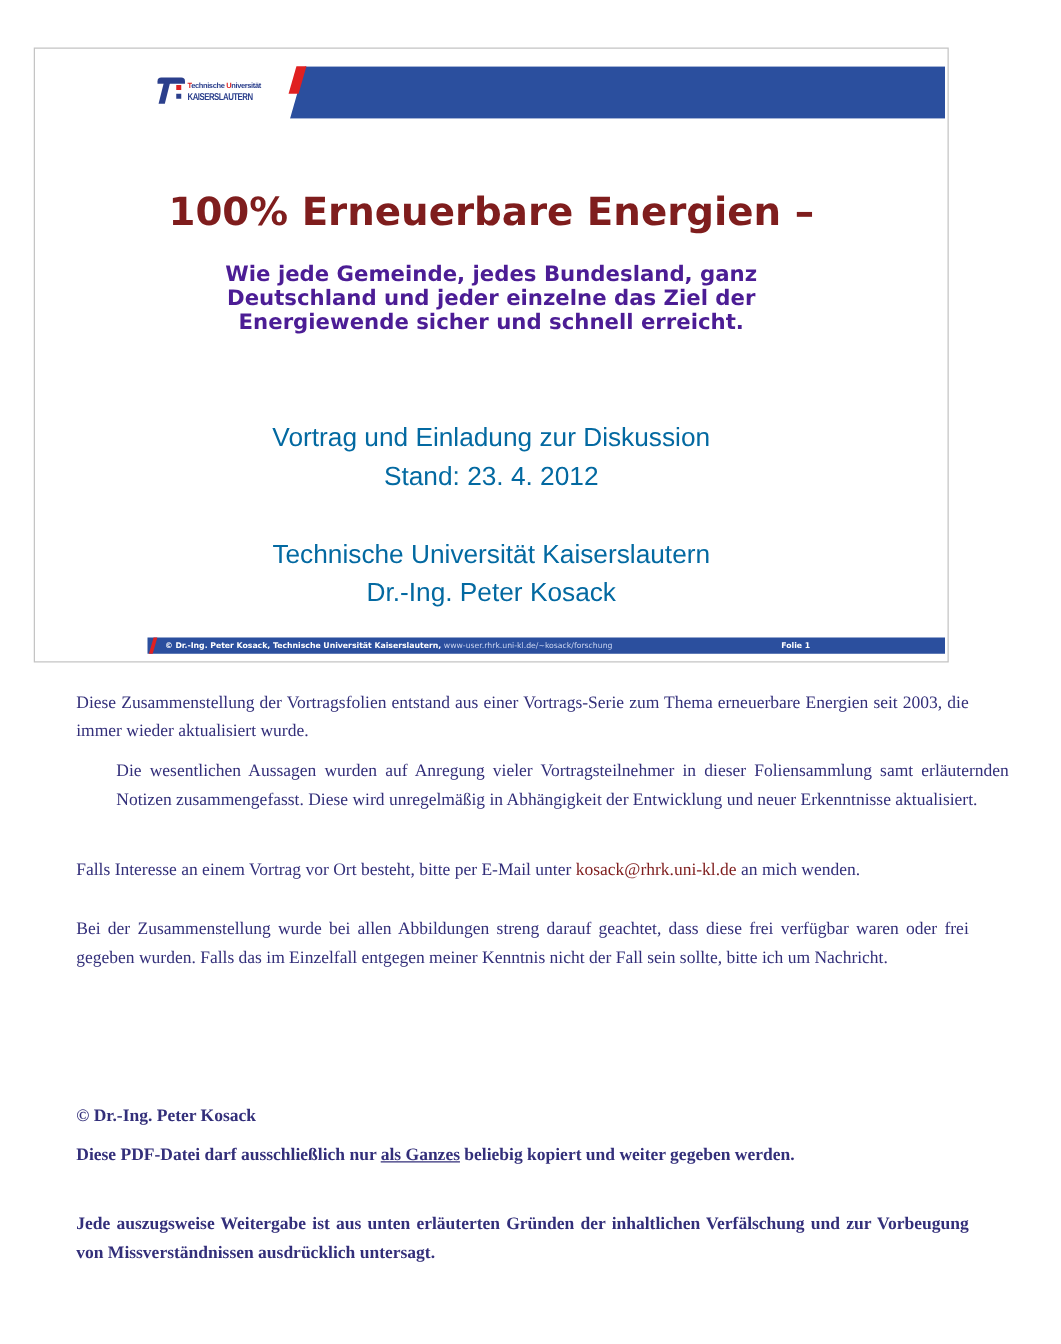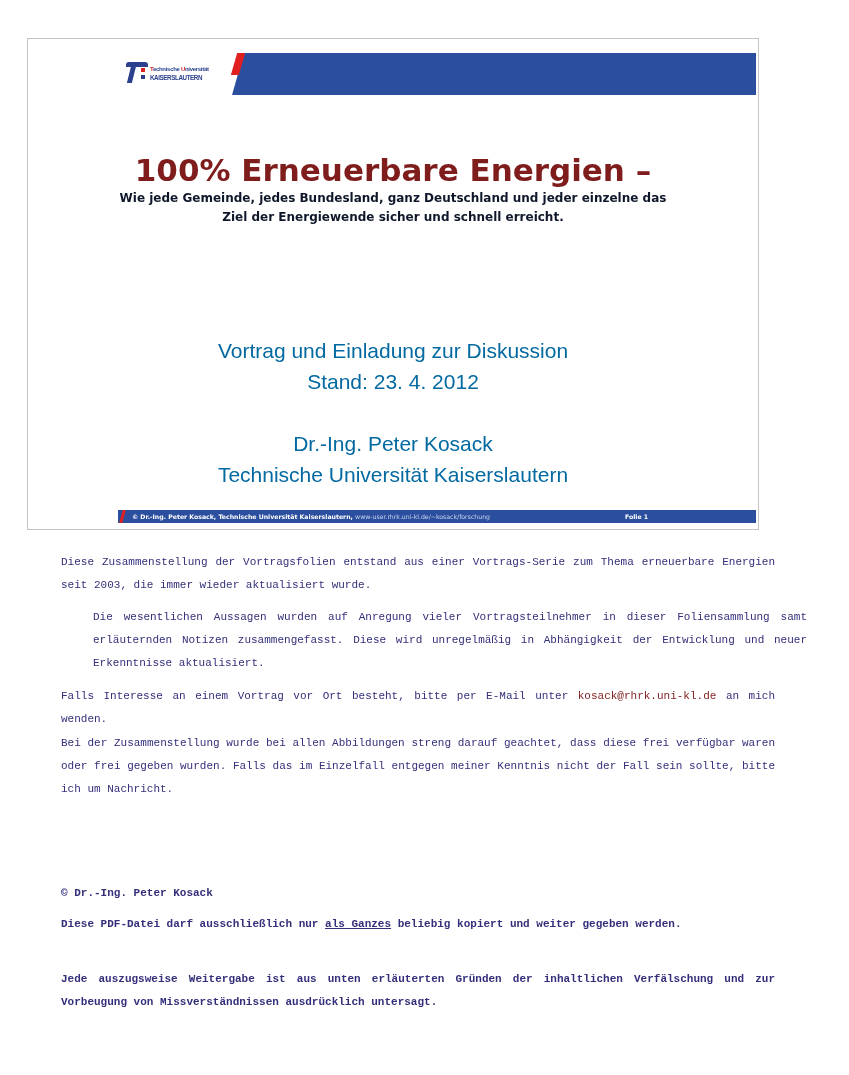--- a/index.html
+++ b/index.html
@@ -12,32 +12,32 @@
   .logo-t { position:absolute; left:0; top:2px; width:10px; height:20px; }
   .logo-t .bar { position:absolute; left:0; top:0; width:22px; height:5px; background:#2b3f8c; border-radius:3px 3px 0 0; }
   .logo-t .stem { position:absolute; left:3px; top:4px; width:5px; height:17px; background:#2b3f8c; transform:skewX(-14deg); }
   .logo-sq1 { position:absolute; left:15px; top:8px; width:4px; height:4px; background:#d22; }
   .logo-sq2 { position:absolute; left:15px; top:15px; width:4px; height:4px; background:#2b3f8c; }
   .logo-text1 { position:absolute; left:24px; top:6px; font-size:6px; font-weight:bold; color:#2b3f8c; white-space:nowrap; letter-spacing:-0.3px; }
   .logo-text1 .r { color:#d22; }
   .logo-text2 { position:absolute; left:24px; top:13px; font-size:8px; font-weight:bold; color:#2b3f8c; white-space:nowrap; letter-spacing:-0.5px; transform:scaleX(0.78); transform-origin:left; }
 
   .title { position:absolute; left:0; right:0; top:113px; text-align:center; font-family:"DejaVu Sans", sans-serif; font-weight:bold; font-size:31px; color:#7f1d1d; }
-  .subtitle { position:absolute; left:90px; right:90px; top:150px; text-align:center; font-family:"DejaVu Sans", sans-serif; font-weight:bold; font-size:12px; line-height:19px; color:#0f172a; }
+  .subtitle { position:absolute; left:90px; right:90px; top:172px; text-align:center; font-family:"DejaVu Sans", sans-serif; font-weight:bold; font-size:17px; line-height:19px; color:#4c1d95; }
   .info { position:absolute; left:0; right:0; text-align:center; font-family:"Liberation Sans", sans-serif; font-size:21px; color:#0369a1; line-height:31px; }
   .info1 { top:296px; }
   .info2 { top:389px; }
 
   .ftr { position:absolute; left:90px; top:471px; width:638px; height:13px; background:#2b4f9e; }
   .ftr-red { position:absolute; left:93px; top:471px; width:3px; height:13px; background:#e02020; transform:skewX(-16deg); }
   .ftr-text { position:absolute; left:104px; top:472px; font-family:"DejaVu Sans", sans-serif; font-weight:bold; font-size:6.2px; color:#ffffff; white-space:nowrap; line-height:11px; }
   .ftr-text .url { color:#c9d4f0; font-weight:normal; }
   .ftr-folie { position:absolute; left:597px; top:472px; font-family:"DejaVu Sans", sans-serif; font-weight:bold; font-size:6.2px; color:#ffffff; line-height:11px; }
 
-  .body { position:absolute; left:61px; width:714px; font-family:Liberation Mono, monospace; font-size:11px; line-height:23px; color:#332f7a; text-align:justify; }
+  .body { position:absolute; left:61px; width:714px; font-family:Liberation Serif, serif; font-size:14px; line-height:23px; color:#332f7a; text-align:justify; }
   .body p { margin:0; }
   .p1 { top:551px; }
   .p2 { top:606px;margin-left:32px; }
   .p3 { top:685px; }
   .p4 { top:732px; }
   .p5 { top:882px; font-weight:bold; }
   .p6 { top:913px; font-weight:bold; }
   .p7 { top:968px; font-weight:bold; }
   .email { color:#7f1d1d; }
   .u { text-decoration:underline; }
@@ -60,22 +60,22 @@
   <div class="hdr-red"></div>
 
   <div class="title">100% Erneuerbare Energien –</div>
   <div class="subtitle">Wie jede Gemeinde, jedes Bundesland, ganz Deutschland und jeder einzelne das Ziel der Energiewende sicher und schnell erreicht.</div>
 
   <div class="info info1">
     <div>Vortrag und Einladung zur Diskussion</div>
     <div>Stand: 23. 4. 2012</div>
   </div>
   <div class="info info2">
+    <div>Technische Universität Kaiserslautern</div>
     <div>Dr.-Ing. Peter Kosack</div>
-    <div>Technische Universität Kaiserslautern</div>
   </div>
 
   <div class="ftr"></div>
   <div class="ftr-red"></div>
   <div class="ftr-text"><span>© Dr.-Ing. Peter Kosack, Technische Universität Kaiserslautern,</span> <span class="url">www-user.rhrk.uni-kl.de/~kosack/forschung</span></div>
   <div class="ftr-folie">Folie 1</div>
 </div>
 
 <div class="body p1">
     <p>Diese Zusammenstellung der Vortragsfolien entstand aus einer Vortrags-Serie zum Thema erneuerbare Energien seit 2003, die immer wieder aktualisiert wurde.</p>

